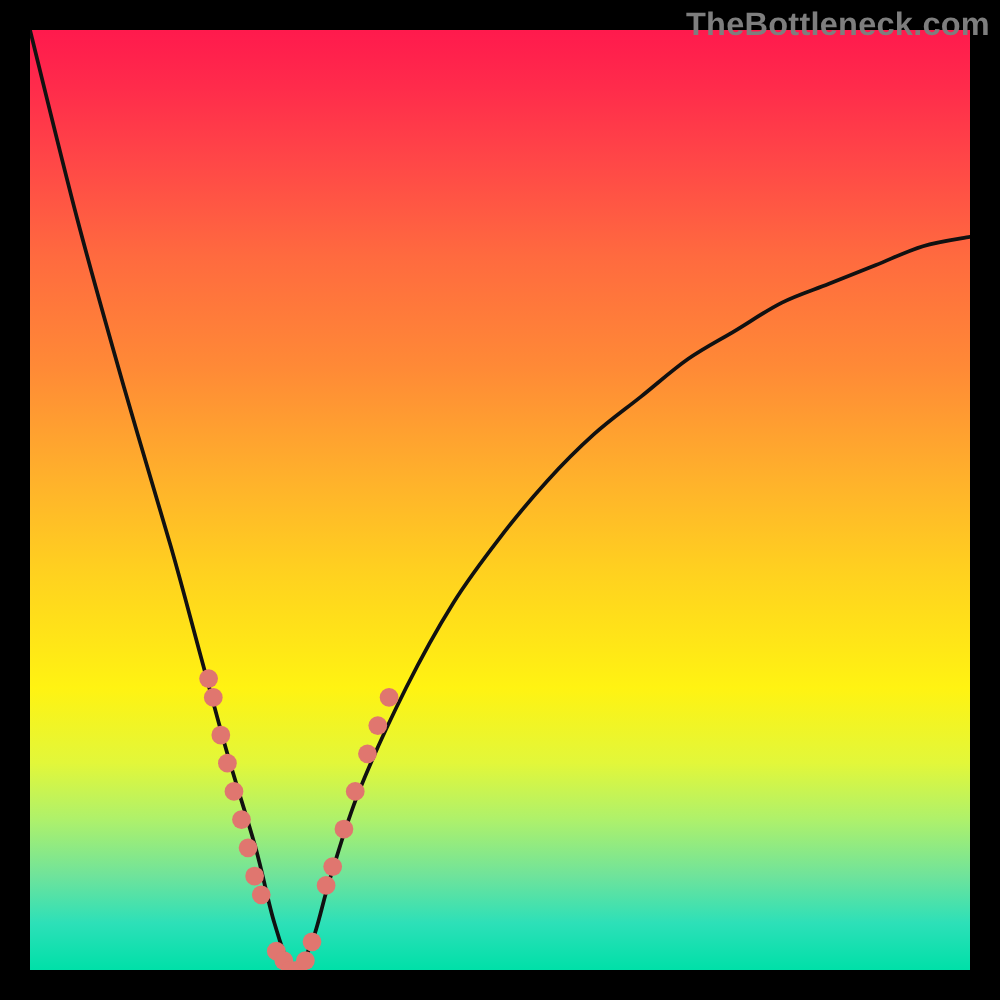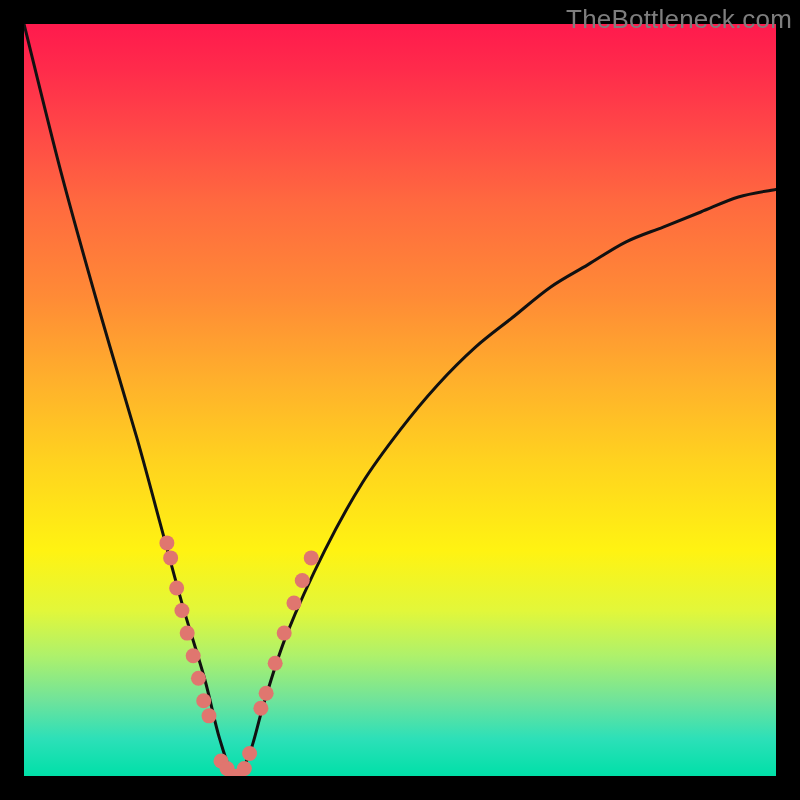--- a/index.html
+++ b/index.html
@@ -41,21 +41,21 @@
       #2de0b8 95%,
       #00e0a8 100%
     );
   }
   .watermark {
     position: absolute;
     top: 4px;
     right: 8px;
     color: #7e7e7e;
     font-size: 26px;
-    font-weight: 400;
+    font-weight: 700;
     letter-spacing: 0.2px;
     z-index: 5;
   }
   svg.curve {
     position: absolute;
     top: 0;
     left: 0;
     width: 752px;
     height: 752px;
     z-index: 2;

